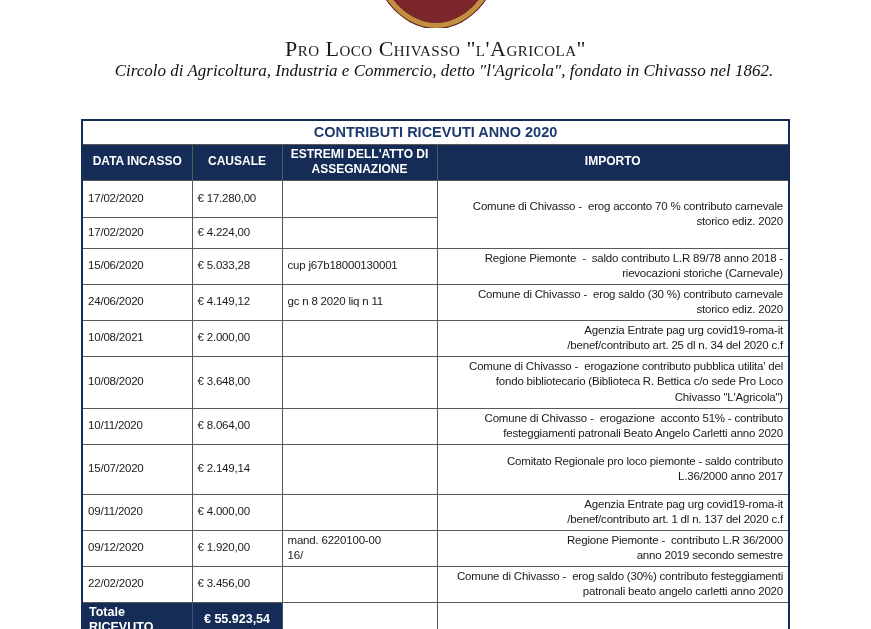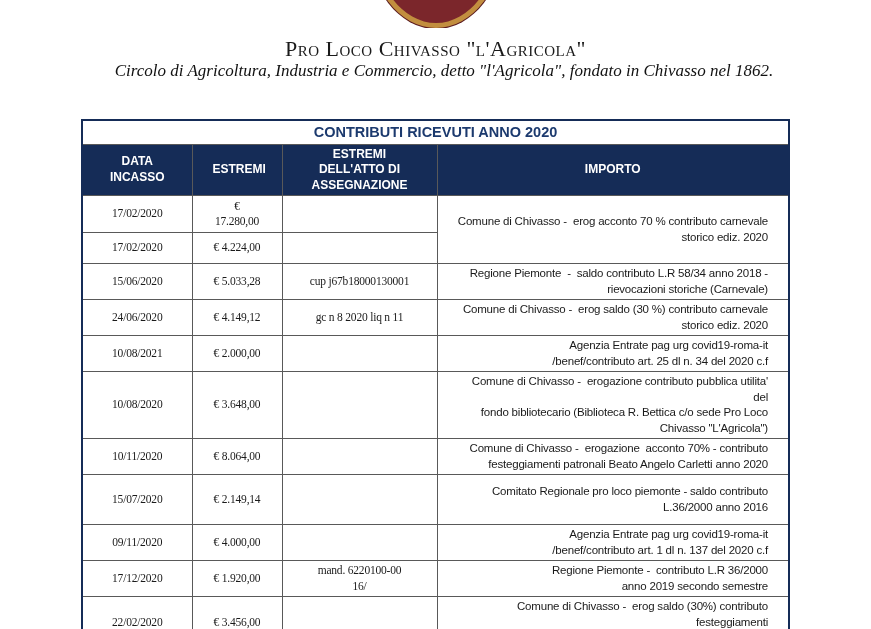--- a/index.html
+++ b/index.html
@@ -45,34 +45,34 @@
     position:absolute; top:119px; left:81px;
     width:709px; table-layout:fixed;
     border-collapse:collapse;
     border:2px solid #152c57;
     font-size:11.5px; letter-spacing:-0.2px; color:#1a1a1a;
   }
   table.contrib td, table.contrib th {
     border:1px solid #595959;
     vertical-align:middle;
     line-height:15.5px;
-    padding:2px 20px;
+    padding:2px 5px;
     overflow:hidden;
   }
   .title-row td {
     background:#ffffff; text-align:center;
     color:#1c3a6e; font-weight:bold; font-size:14.5px; letter-spacing:0;
     height:24px; border-bottom:none;
   }
   .head-row th {
     background:#152c57; color:#ffffff; font-weight:bold;
     font-size:12px; text-align:center; letter-spacing:0;
     border:1px solid #3d5178; height:35px;
   }
-  td.c-date, td.c-amount, td.c-estremi { text-align:center; white-space:pre-wrap;font-family:Liberation Serif, serif; }
+  td.c-date, td.c-amount, td.c-estremi { text-align:left; white-space:pre-wrap; }
   td.c-causale { text-align:right; white-space:pre-wrap; padding-left:5px; }
   .total-row td.t-navy {
     background:#152c57; color:#ffffff; font-weight:bold; font-size:12.5px;
     letter-spacing:0; border:1px solid #3d5178; height:20px;
   }
   .total-row td.t-label { text-align:left; padding-left:6px; }
   .total-row td.t-amount { text-align:center; }
   .total-row td.t-empty { background:#ffffff; }
 </style>
 </head>
@@ -95,42 +95,42 @@
         <col style="width:90px">
         <col style="width:155px">
         <col>
     </colgroup>
     <tbody>
         <tr class="title-row">
       <td colspan="4">CONTRIBUTI RICEVUTI ANNO 2020</td>
     </tr>
     <tr class="head-row">
       <th>DATA INCASSO</th>
-      <th>ESTREMI</th>
+      <th>CAUSALE</th>
       <th>ESTREMI DELL'ATTO DI ASSEGNAZIONE</th>
       <th>IMPORTO</th>
     </tr>
 
     <tr style="height:37px">
       <td class="c-date">17/02/2020</td>
       <td class="c-amount">€ 17.280,00</td>
       <td class="c-estremi"></td>
       <td class="c-causale" rowspan="2">Comune di Chivasso -  erog acconto 70 % contributo carnevale
 storico ediz. 2020</td>
     </tr>
     <tr style="height:31px">
       <td class="c-date">17/02/2020</td>
       <td class="c-amount">€ 4.224,00</td>
       <td class="c-estremi"></td>
     </tr>
     <tr style="height:35px">
       <td class="c-date">15/06/2020</td>
       <td class="c-amount">€ 5.033,28</td>
       <td class="c-estremi">cup j67b18000130001</td>
-      <td class="c-causale">Regione Piemonte  -  saldo contributo L.R 58/34 anno 2018 -
+      <td class="c-causale">Regione Piemonte  -  saldo contributo L.R 89/78 anno 2018 -
 rievocazioni storiche (Carnevale)</td>
     </tr>
     <tr style="height:33px">
       <td class="c-date">24/06/2020</td>
       <td class="c-amount">€ 4.149,12</td>
       <td class="c-estremi">gc n 8 2020 liq n 11</td>
       <td class="c-causale">Comune di Chivasso -  erog saldo (30 %) contributo carnevale
 storico ediz. 2020</td>
     </tr>
     <tr style="height:35px">
@@ -145,39 +145,39 @@
       <td class="c-amount">€ 3.648,00</td>
       <td class="c-estremi"></td>
       <td class="c-causale">Comune di Chivasso -  erogazione contributo pubblica utilita' del
 fondo bibliotecario (Biblioteca R. Bettica c/o sede Pro Loco
 Chivasso "L'Agricola")</td>
     </tr>
     <tr style="height:35px">
       <td class="c-date">10/11/2020</td>
       <td class="c-amount">€ 8.064,00</td>
       <td class="c-estremi"></td>
-      <td class="c-causale">Comune di Chivasso -  erogazione  acconto 70% - contributo
+      <td class="c-causale">Comune di Chivasso -  erogazione  acconto 51% - contributo
 festeggiamenti patronali Beato Angelo Carletti anno 2020</td>
     </tr>
     <tr style="height:50px">
       <td class="c-date">15/07/2020</td>
       <td class="c-amount">€ 2.149,14</td>
       <td class="c-estremi"></td>
       <td class="c-causale">Comitato Regionale pro loco piemonte - saldo contributo
-L.36/2000 anno 2016</td>
+L.36/2000 anno 2017</td>
     </tr>
     <tr style="height:35px">
       <td class="c-date">09/11/2020</td>
       <td class="c-amount">€ 4.000,00</td>
       <td class="c-estremi"></td>
       <td class="c-causale">Agenzia Entrate pag urg covid19-roma-it
 /benef/contributo art. 1 dl n. 137 del 2020 c.f</td>
     </tr>
     <tr style="height:35px">
-      <td class="c-date">17/12/2020</td>
+      <td class="c-date">09/12/2020</td>
       <td class="c-amount">€ 1.920,00</td>
       <td class="c-estremi">mand. 6220100-00
 16/</td>
       <td class="c-causale">Regione Piemonte -  contributo L.R 36/2000
 anno 2019 secondo semestre</td>
     </tr>
     <tr style="height:32px">
       <td class="c-date">22/02/2020</td>
       <td class="c-amount">€ 3.456,00</td>
       <td class="c-estremi"></td>

